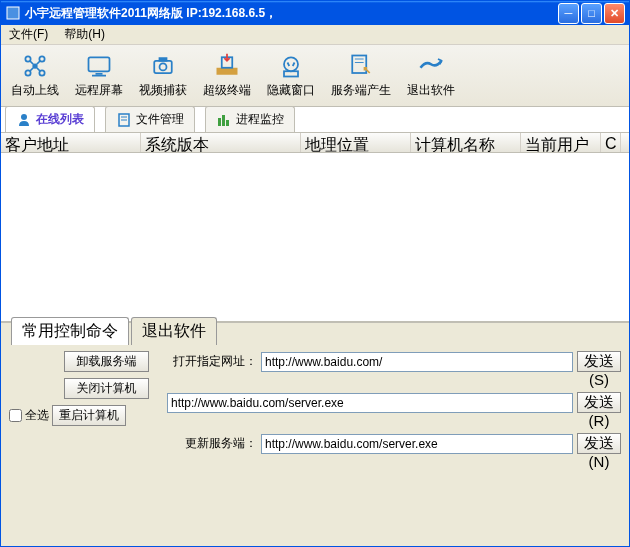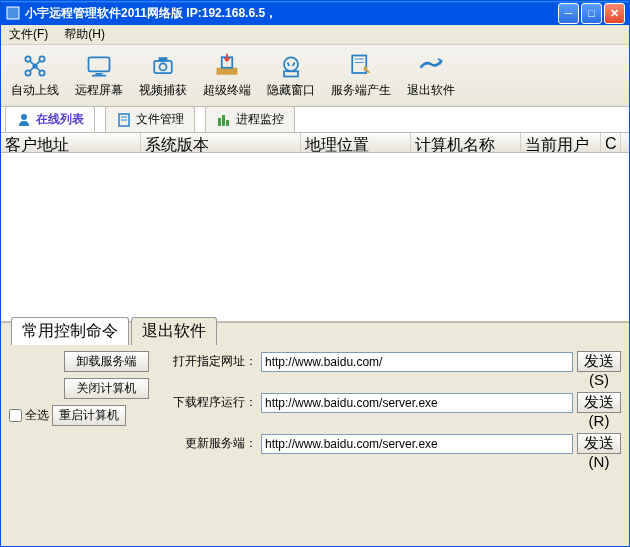--- a/index.html
+++ b/index.html
@@ -183,21 +183,20 @@
           </div>
         </div>
       <div style="width:10px"></div>
       <div class="midcol" id="rows">
           <div class="rowline">
             <div class="lbl">打开指定网址：</div>
             <input class="txtin" value="http://www.baidu.com/" style="">
             <button class="sendbtn">发送(S)</button>
           </div>
           <div class="rowline">
-            <div class="lbl">下载程序运行：</div>
             <input class="txtin" value="http://www.baidu.com/server.exe" style="">
             <button class="sendbtn">发送(R)</button>
           </div>
           <div class="rowline">
             <div class="lbl">更新服务端：</div>
             <input class="txtin" value="http://www.baidu.com/server.exe" style="">
             <button class="sendbtn">发送(N)</button>
           </div>
         </div>
     </div>

